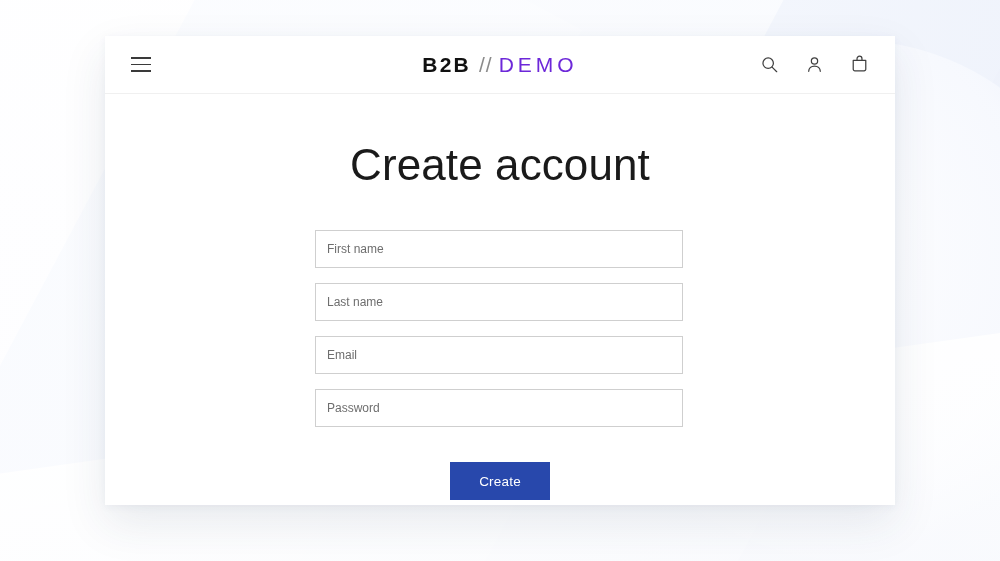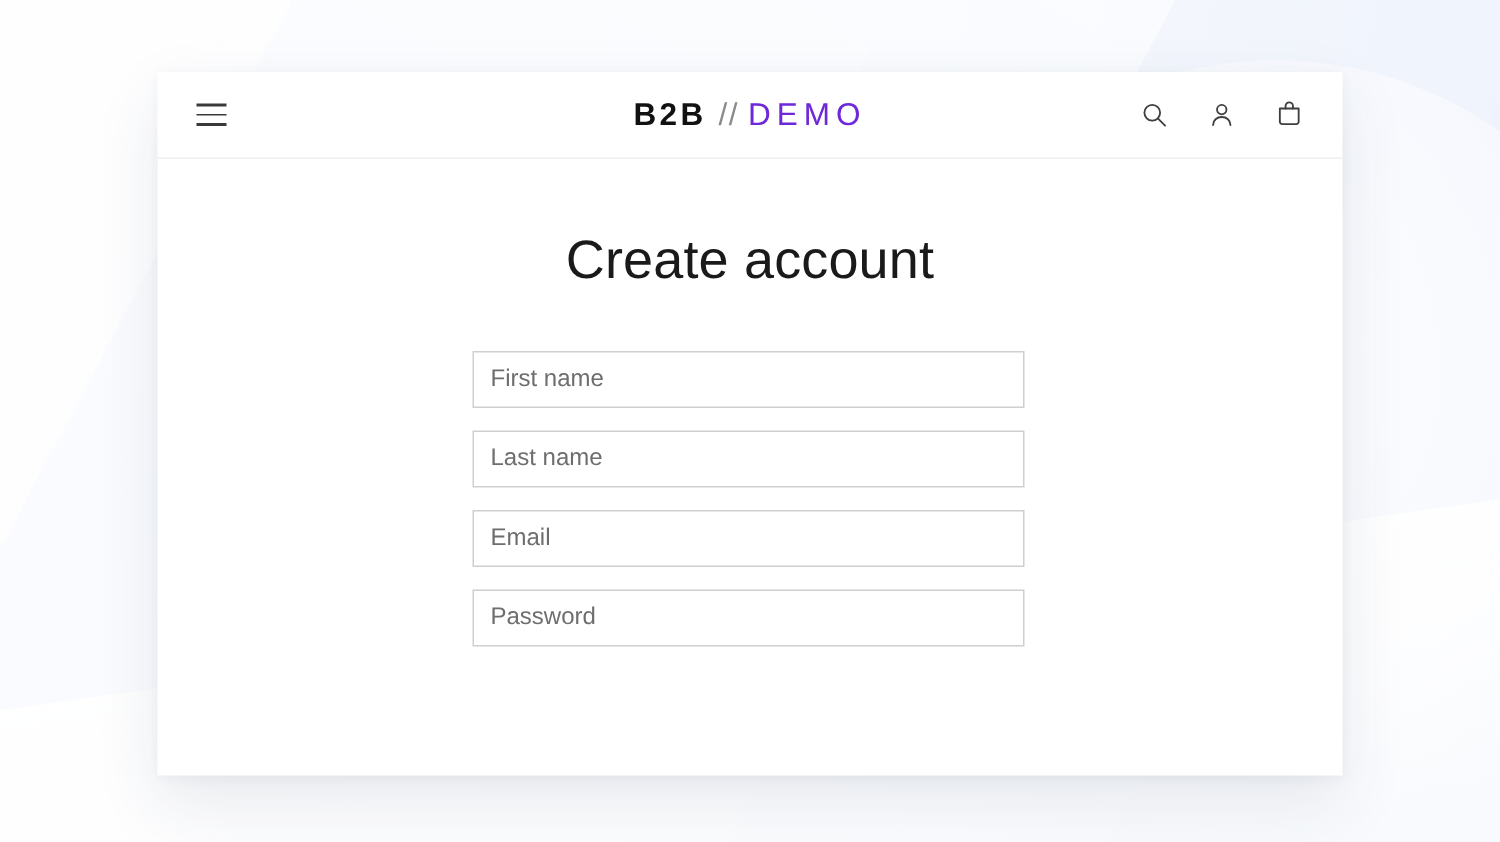--- a/index.html
+++ b/index.html
@@ -68,21 +68,21 @@
     width: 1180px;
     height: 420px;
     background: linear-gradient(180deg, rgba(255,255,255,0.9) 0%, rgba(250,251,254,0.6) 100%);
     transform: rotate(-8deg);
   }
 
   
   .card {
     position: absolute;
     left: 105px;
-    top: 48px;
+    top: 36px;
     width: 790px;
     height: 469px;
     background: #ffffff;
     box-shadow: 0 18px 42px rgba(40, 55, 90, 0.10), 0 2px 8px rgba(40,55,90,0.05);
     overflow: hidden;
   }
 
   
   .card-header {
     position: relative;
@@ -165,38 +165,38 @@
     padding: 0;
     color: #3f3f3f;
   }
 
   
   .card-body {
     padding-top: 46px;
   }
   .page-title {
     text-align: center;
-    font-size: 36px;
+    font-size: 44px;
     font-weight: normal;
     color: #1a1a1a;
     margin: 0 0 40px 0;
     letter-spacing: 0.1px;
   }
   .form {
     width: 370px;
     margin: 0 auto;
   }
   .field {
     width: 368px;
     height: 38px;
     box-sizing: border-box;
     border: 1px solid #cfcfcf;
     background: #ffffff;
     padding: 0 11px;
-    font-size: 16px;
+    font-size: 12px;
     font-family: "Liberation Sans", sans-serif;
     color: #1f1f1f;
     margin-bottom: 15px;
     border-radius: 0;
     outline: none;
   }
   .field::placeholder {
     color: #6e6e6e;
     opacity: 1;
   }
@@ -283,18 +283,21 @@
       <form class="form">
 
         <input class="field" type="text" placeholder="First name" style="">
 
         <input class="field" type="text" placeholder="Last name" style="">
 
         <input class="field" type="email" placeholder="Email" style="">
 
         <input class="field" type="password" placeholder="Password" style="">
 
+        <div class="submit-row">
+          <button type="submit" class="submit-btn">Create</button>
+        </div>
 
       </form>
     </div>
 
   </div>
 </div>
 
 </body></html>

